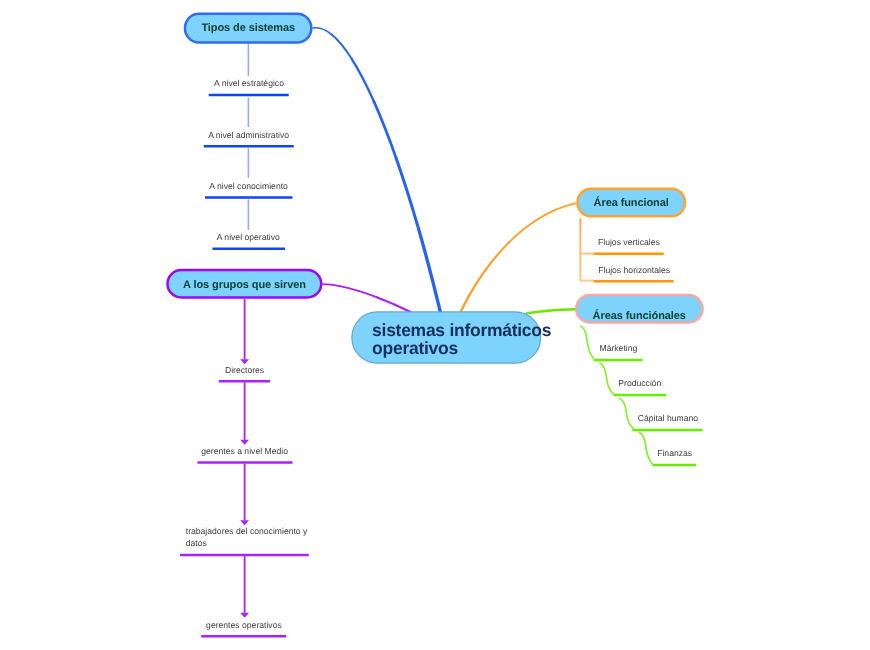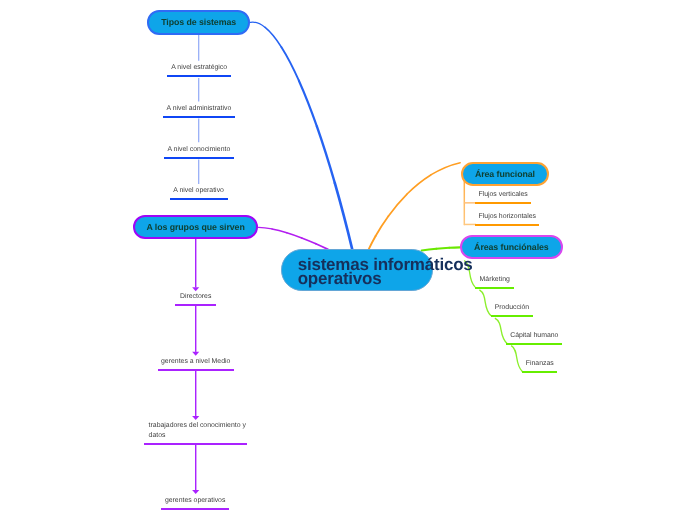--- a/index.html
+++ b/index.html
@@ -5,25 +5,25 @@
 <style>
   html,body{margin:0;padding:0;background:#ffffff;}
   body{width:696px;height:520px;overflow:hidden;
        font-family:"Liberation Sans",sans-serif;
        -webkit-font-smoothing:antialiased;
        text-rendering:geometricPrecision;}
   #stage{position:relative;width:696px;height:520px;background:#fff;}
   #wires{position:absolute;left:0;top:0;}
 
   
-  .topic{position:absolute;box-sizing:border-box;background:#0ea5e9;
+  .topic{position:absolute;box-sizing:border-box;background:#7dd3fc;
          color:#0f4134;font-weight:bold;white-space:nowrap;
          display:flex;align-items:center;justify-content:center;
          font-size:8.8px;letter-spacing:-0.07px;}
-  .topic.center{color:#16305c;font-size:17px;line-height:13.7px;
+  .topic.center{color:#16305c;font-size:14px;line-height:13.7px;
                 display:block;text-align:left;
                 padding:8.4px 0 0 16.2px;letter-spacing:-0.22px;}
   .topic.center span{display:block;}
 
   
   .leaf{position:absolute;box-sizing:border-box;
         font-size:6.9px;color:#3d3d3d;line-height:9.6px;
         text-align:center;white-space:nowrap;
         border-bottom-style:solid;border-bottom-width:2px;}
   .leaf.wrap{white-space:normal;text-align:left;}
@@ -116,26 +116,26 @@
             border:2px solid #2f6bf5;border-radius:12.2px;">
   <span>Tipos de  sistemas</span>
     </div>
 
 <div class="topic" style="left:133.0px;top:214.9px;width:125.2px;height:24.4px;
             border:2px solid #9e05f7;border-radius:12.2px;align-items:center;">
   <span>A los grupos que sirven</span>
     </div>
 
 <div class="topic" style="left:461.1px;top:150.4px;width:87.7px;height:24.0px;
-            border:2px solid #ffa333;border-radius:11.9px;margin-top:12px;">
+            border:2px solid #ffa333;border-radius:11.9px;">
   <span>Área funcional</span>
     </div>
 
 <div class="topic" style="left:460.0px;top:234.8px;width:102.8px;height:24.2px;
-            border:2px solid #d946ef;border-radius:12.1px;">
+            border:2px solid #fca5a5;border-radius:12.1px;align-items:flex-end;">
   <span>Áreas funciónales</span>
     </div>
 
 <div class="leaf" style="left:167.1px;top:62.9px;width:64.2px;height:14.1px;border-bottom-color:#0f46f5;">A nivel estratégico</div>
 <div class="leaf" style="left:162.6px;top:103.9px;width:72.6px;height:14.1px;border-bottom-color:#0f46f5;">A nivel administrativo</div>
 <div class="leaf" style="left:163.8px;top:144.9px;width:70.2px;height:14.1px;border-bottom-color:#0f46f5;">A nivel conocimiento</div>
 <div class="leaf" style="left:169.7px;top:185.9px;width:57.9px;height:14.1px;border-bottom-color:#0f46f5;">A nivel operativo</div>
 
 <div class="leaf" style="left:175.4px;top:291.9px;width:40.5px;height:14.1px;border-bottom-color:#aa22ff;">Directores</div>
 <div class="leaf" style="left:157.8px;top:356.9px;width:75.8px;height:14.1px;border-bottom-color:#aa22ff;">gerentes a nivel Medio</div>

